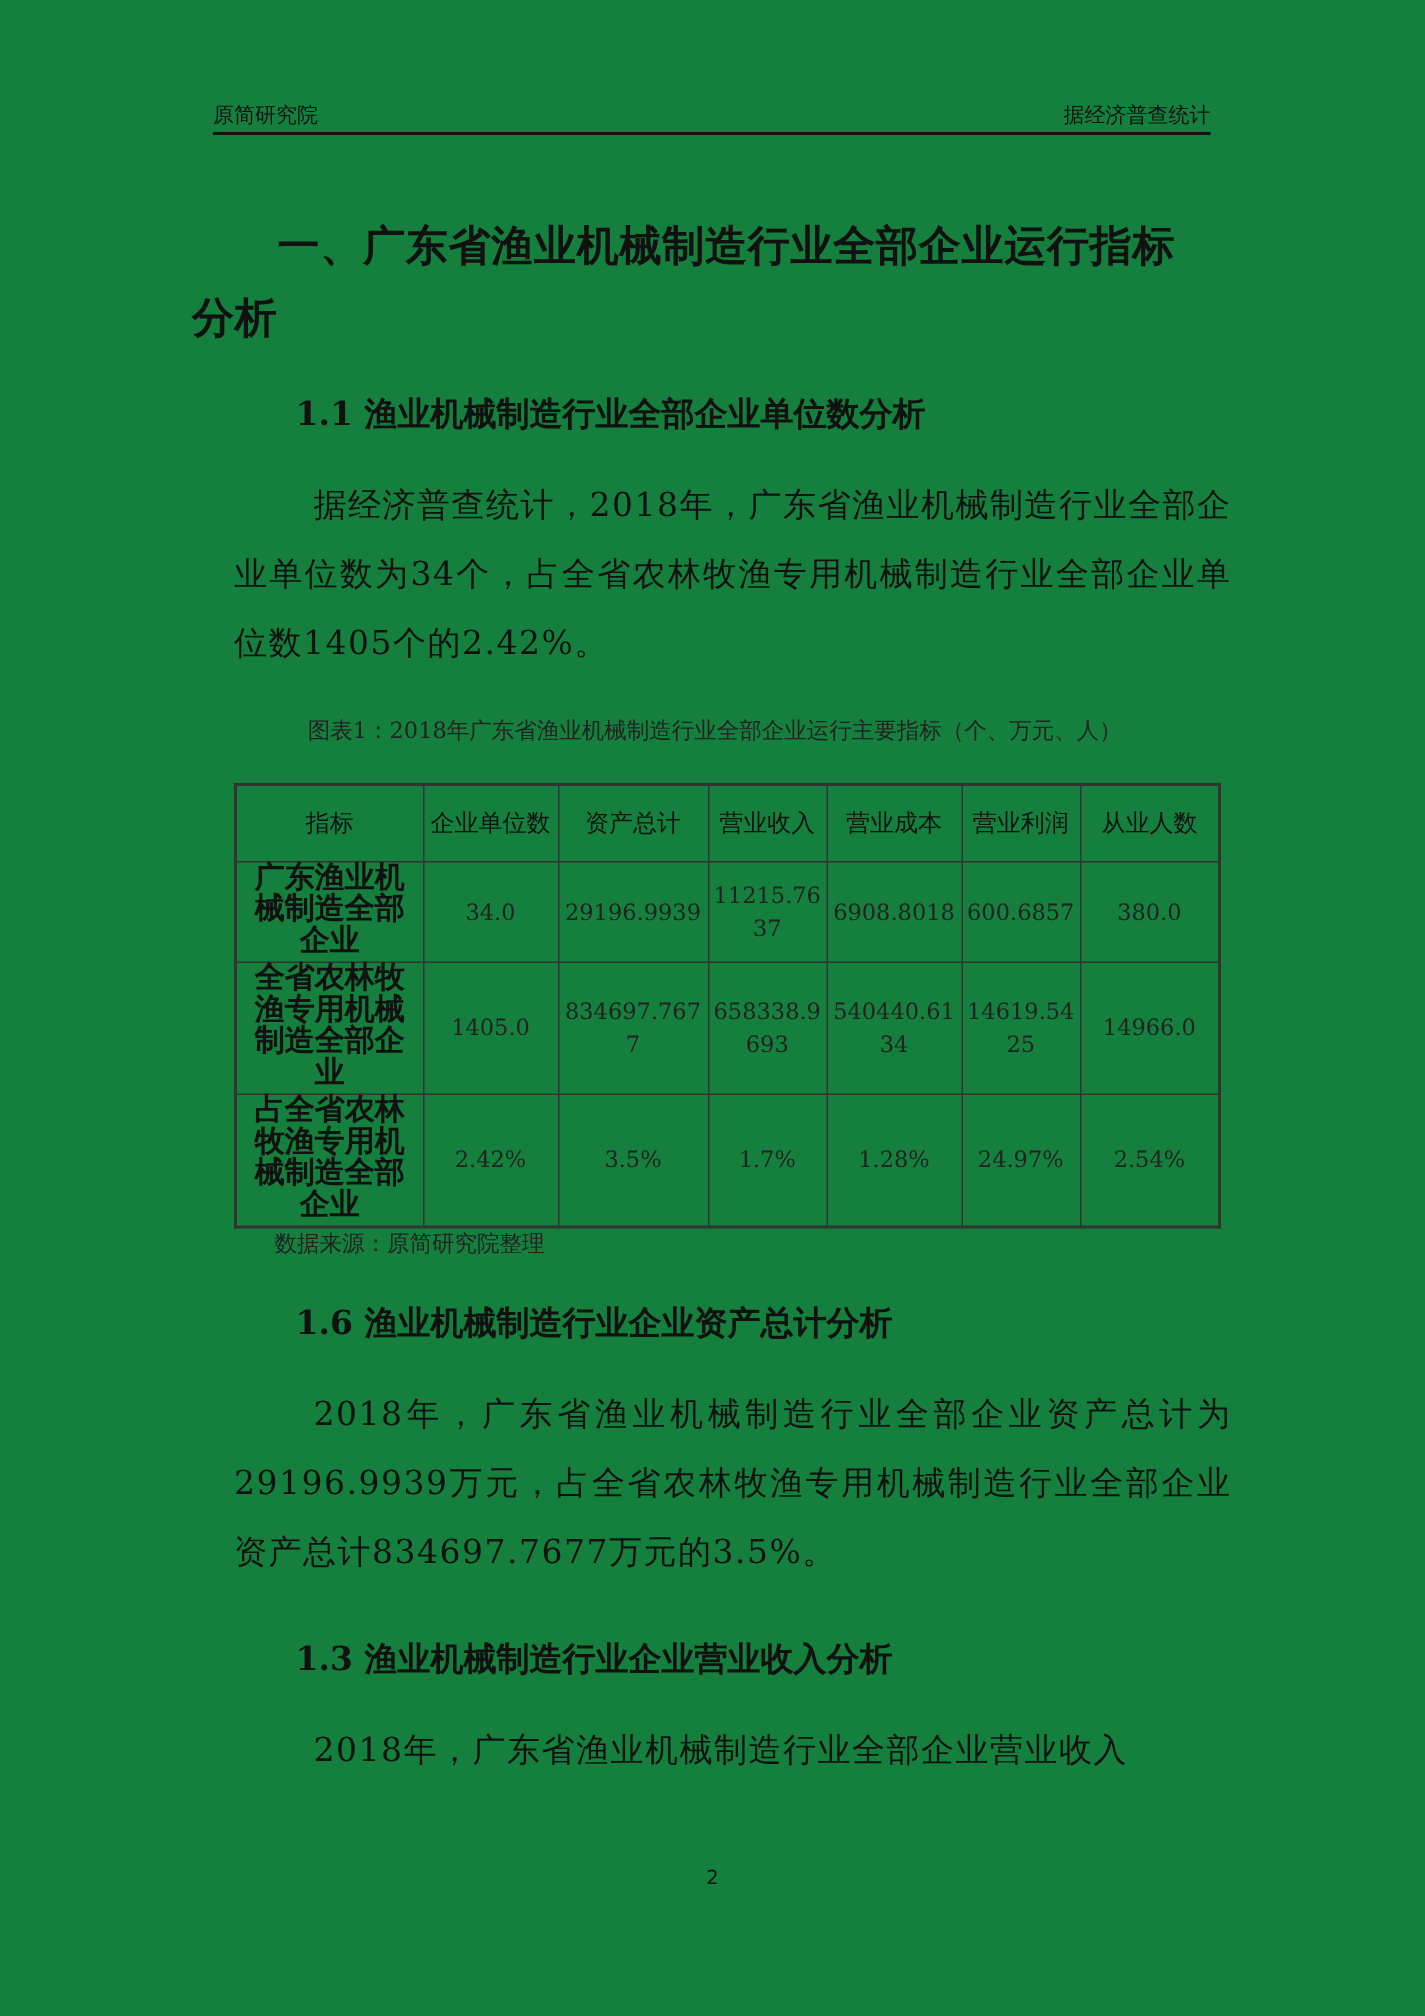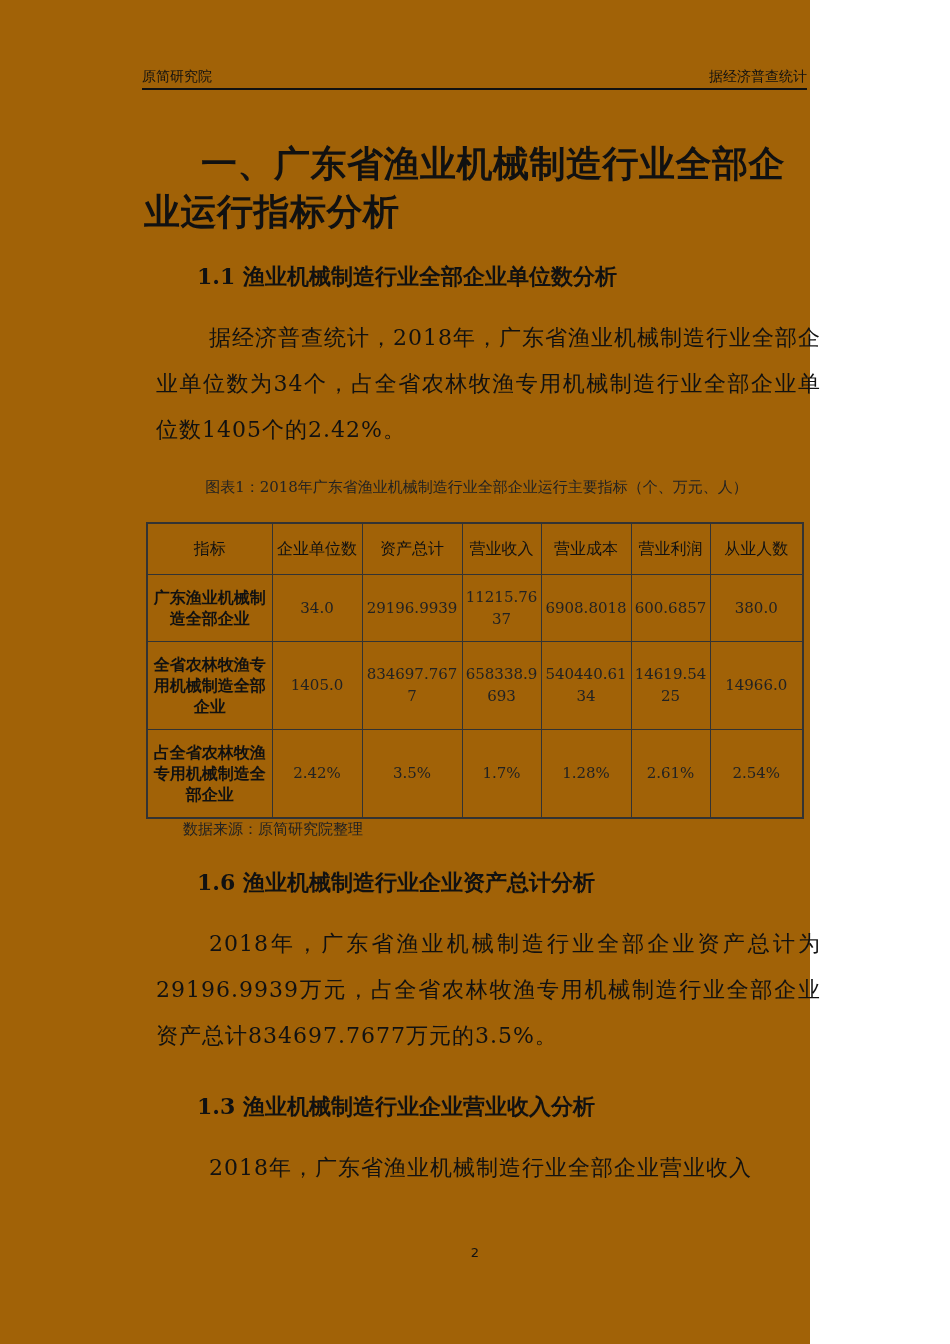--- a/index.html
+++ b/index.html
@@ -1,38 +1,38 @@
 <!DOCTYPE html>
 <html><head>
 <meta charset="utf-8">
 <style>
   html, body { margin: 0; padding: 0; background: #ffffff; }
   body { width: 950px; height: 1344px; position: relative; overflow: hidden; color: #111; }
-  .page { position: absolute; left: 0; top: 0; width: 810px; height: 1344px; background: #a16207; }
+  .page { position: absolute; left: 0; top: 0; width: 950px; height: 1344px; background: #15803d; }
   .hdr { position: absolute; left: 142px; top: 66px; width: 665px; height: 22px; border-bottom: 2px solid #111;
          font-family: "DejaVu Sans", sans-serif; font-size: 14px; color: #111; }
   .hdr .l { position: absolute; left: 0; top: 2px; }
   .hdr .r { position: absolute; right: 0; top: 2px; }
 
-  .h1 { position: absolute; left: 144px; top: 140px; width: 665px; font-family: "DejaVu Sans", sans-serif;
-        font-weight: bold; font-size: 36px; line-height: 48px; text-indent: 57px; letter-spacing: 0.5px; }
+  .h1 { position: absolute; left: 128px; top: 140px; width: 665px; font-family: "DejaVu Sans", sans-serif;
+        font-weight: bold; font-size: 28px; line-height: 48px; text-indent: 57px; letter-spacing: 0.5px; }
   .h2 { position: absolute; left: 197px; font-family: "DejaVu Serif", serif; font-weight: bold; font-size: 22px;
         line-height: 30px; white-space: nowrap; }
   .para { position: absolute; left: 144px; width: 665px; font-family: "DejaVu Serif", serif; font-size: 22px;
           line-height: 46px; text-indent: 53px; text-align: justify; letter-spacing: 1px; margin-left: 12px; }
 
   .caption { position: absolute; left: 144px; top: 476px; width: 665px; font-family: "DejaVu Serif", serif;
              font-size: 15px; line-height: 22px; text-align: center; color: #222; }
 
-  table.data { position: absolute; left: 146px; top: 522px; border-collapse: collapse; table-layout: fixed;
+  table.data { position: absolute; left: 156px; top: 522px; border-collapse: collapse; table-layout: fixed;
                font-family: "DejaVu Serif", serif; font-size: 15px; color: #222; }
   table.data td, table.data th { border: 1px solid #333; text-align: center; vertical-align: middle; padding: 0 2px;
                                  line-height: 22px; word-break: break-all; }
   table.data th { font-family: "DejaVu Sans", sans-serif; font-weight: normal; font-size: 16px; color: #111; }
-  table.data td.rowhead { font-family: Liberation Serif, serif; font-weight: bold; font-size: 16px; color: #111; line-height: 21px; }
+  table.data td.rowhead { font-family: Liberation Mono, monospace; font-weight: bold; font-size: 20px; color: #111; line-height: 21px; }
   table.data { border: 2px solid #333; }
 
   .source { position: absolute; left: 183px; top: 820px; font-family: "DejaVu Serif", serif; font-size: 15px; color: #222; }
 
   .pagenum { position: absolute; left: 0; width: 950px; top: 1245px; text-align: center;
              font-family: "DejaVu Sans", sans-serif; font-size: 13px; color: #111; }
 </style>
 </head>
 <body>
 
@@ -89,21 +89,21 @@
         <td>540440.6134</td>
         <td>14619.5425</td>
         <td>14966.0</td>
       </tr>
       <tr style="height:89px;margin-top:12px;">
         <td class="rowhead">占全省农林牧渔专用机械制造全部企业</td>
         <td>2.42%</td>
         <td>3.5%</td>
         <td>1.7%</td>
         <td>1.28%</td>
-        <td>2.61%</td>
+        <td>24.97%</td>
         <td>2.54%</td>
       </tr>
     </tbody>
   </table>
 
   <div class="source">数据来源：原简研究院整理</div>
 
   <div class="h2" style="top:867px;">1.6 渔业机械制造行业企业资产总计分析</div>
   <div class="para" style="top:921px;">2018年，广东省渔业机械制造行业全部企业资产总计为29196.9939万元，占全省农林牧渔专用机械制造行业全部企业资产总计834697.7677万元的3.5%。</div>
 

